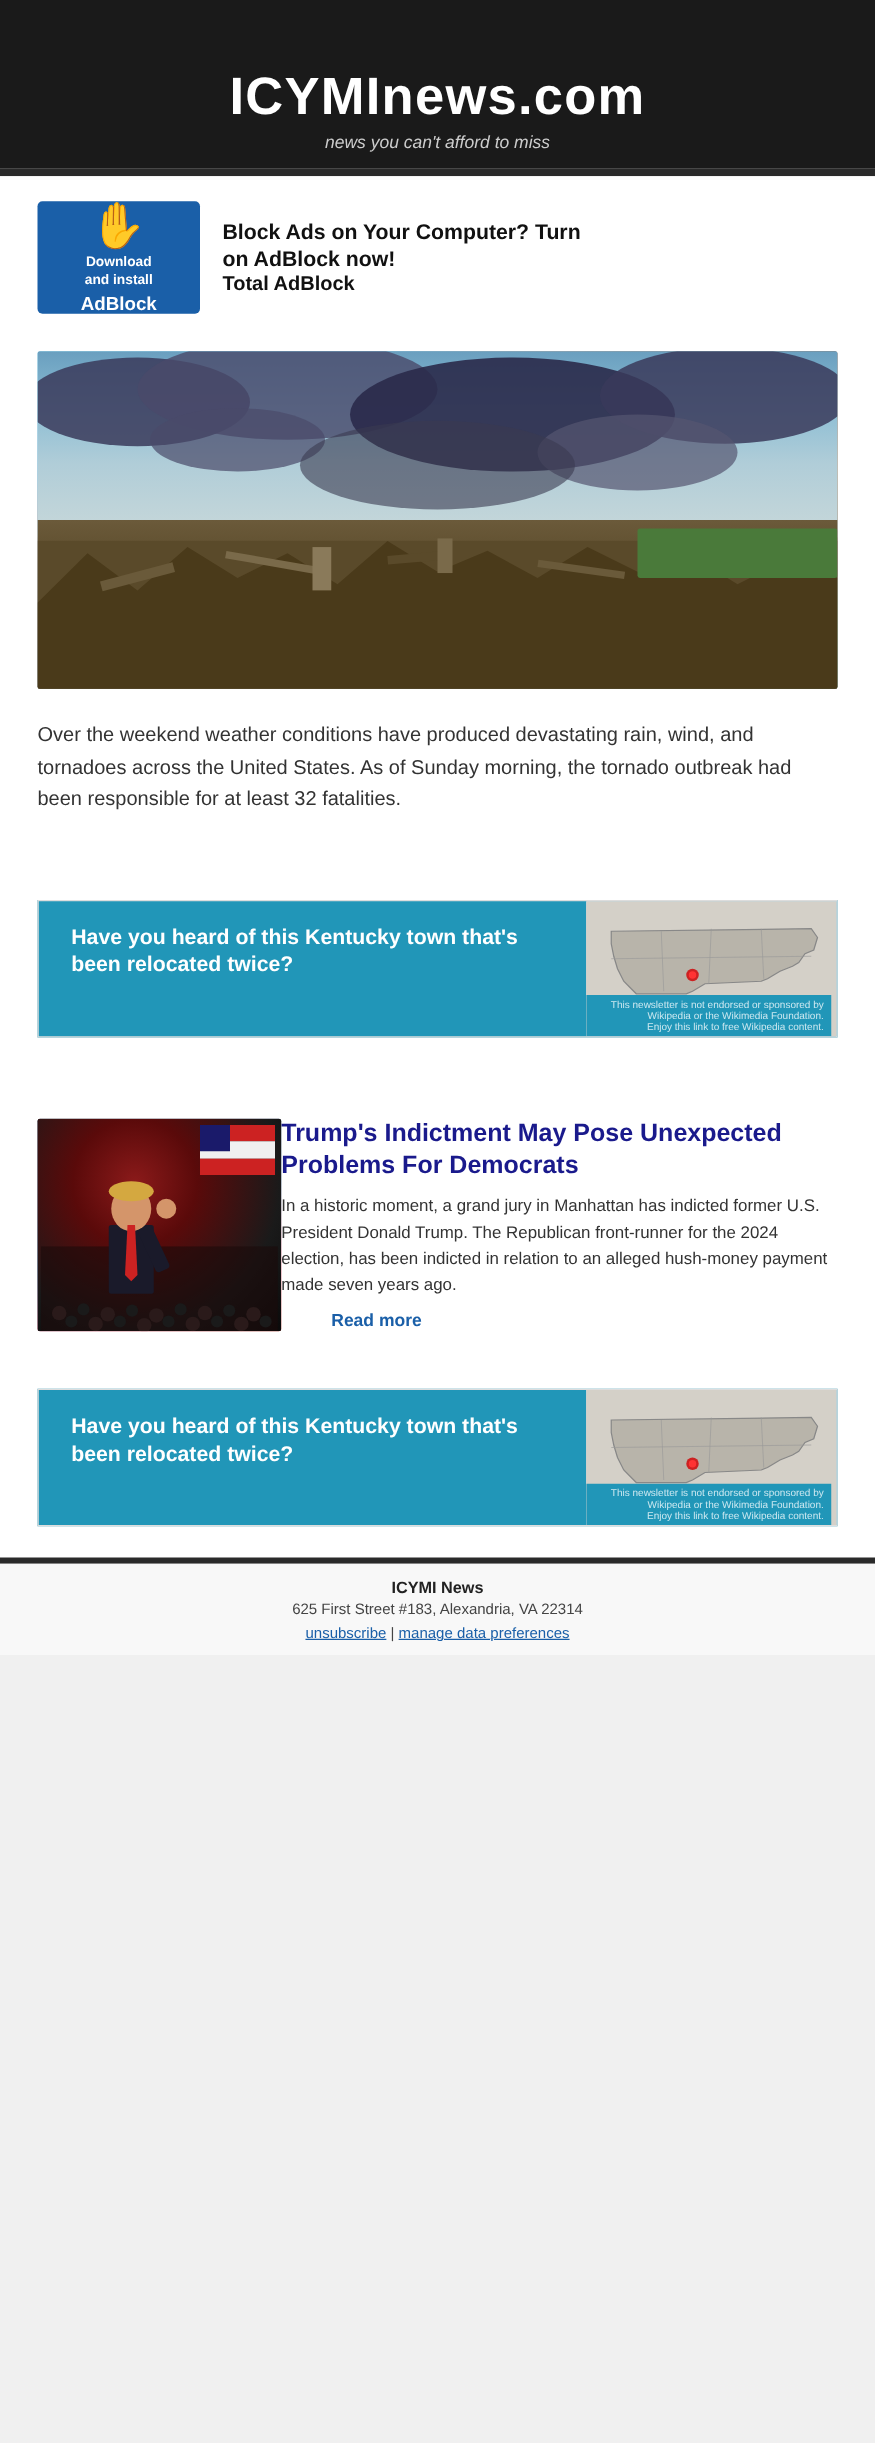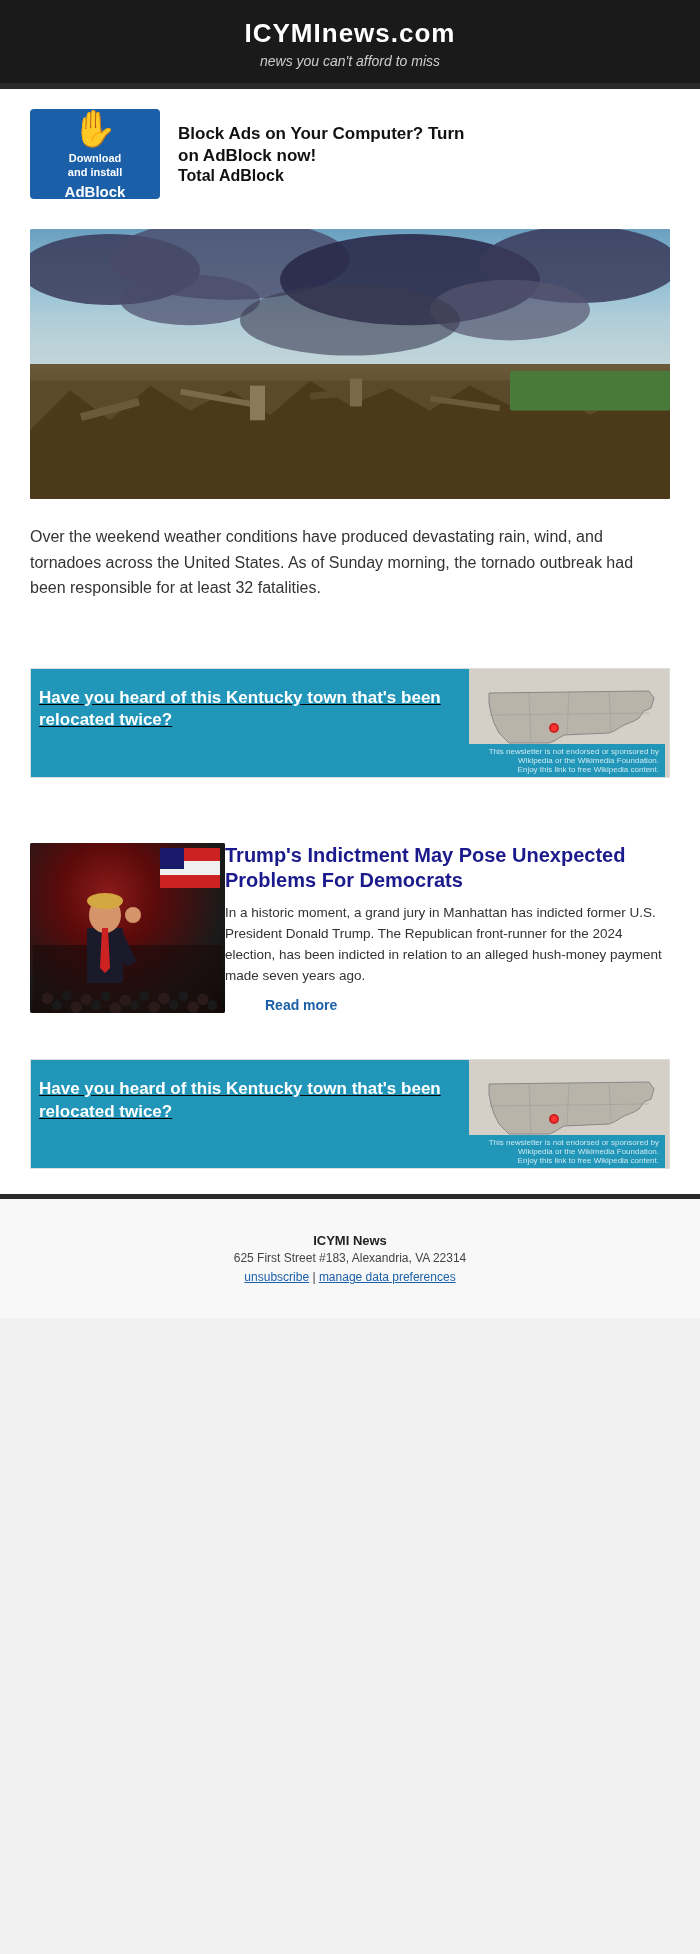--- a/index.html
+++ b/index.html
@@ -15,23 +15,24 @@
     }
 
     
     .header {
       background: #1a1a1a;
       text-align: center;
       padding: 18px 20px 14px;
     }
     .header-title {
       color: #ffffff;
-      font-size: 26px;
+      font-size: 42px;
       font-weight: bold;
       letter-spacing: 1px;
+      margin-top: 35px;
     }
     .header-subtitle {
       color: #cccccc;
       font-size: 14px;
       margin-top: 4px;
       font-style: italic;
     }
 
     
     .dark-divider {
@@ -156,22 +157,21 @@
       margin: 25px 30px;
       background: #2196b8;
       display: flex;
       align-items: stretch;
       min-height: 110px;
       border: 1px solid #ddd;
       position: relative;
     }
     .kentucky-ad-text {
       flex: 1;
-      padding: 18px 8px;
-      text-decoration: underline;
+      padding: 18px 26px;
     }
     .kentucky-ad-text h3 {
       color: #fff;
       font-size: 17px;
       font-weight: bold;
       line-height: 1.3;
     }
     .kentucky-ad-map {
       width: 200px;
       flex-shrink: 0;
@@ -250,21 +250,21 @@
 
     
     .footer-divider {
       height: 5px;
       background: #2a2a2a;
       margin-top: 20px;
     }
     .footer {
       background: #f8f8f8;
       text-align: center;
-      padding: 34px 20px;
+      padding: 11px 20px;
     }
     .footer-name {
       font-size: 13px;
       font-weight: bold;
       color: #222;
     }
     .footer-address {
       font-size: 12px;
       color: #444;
       margin-top: 3px;

